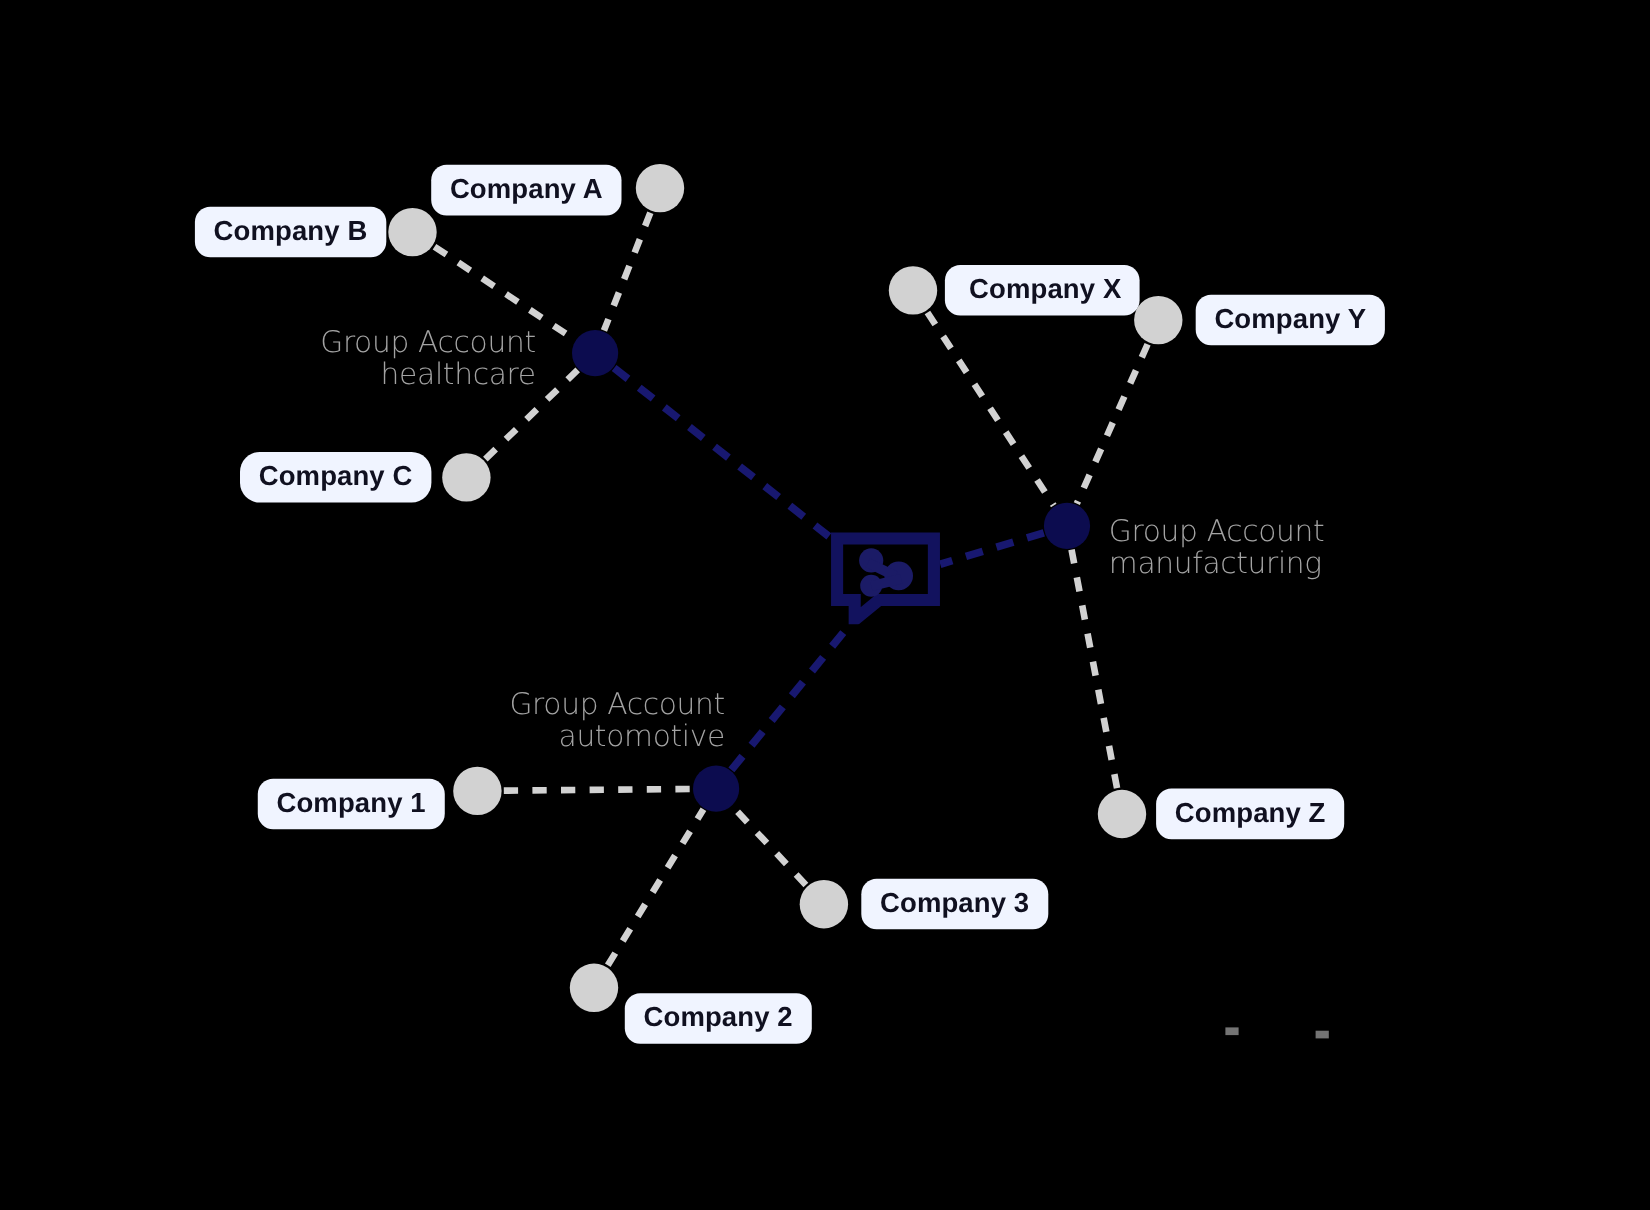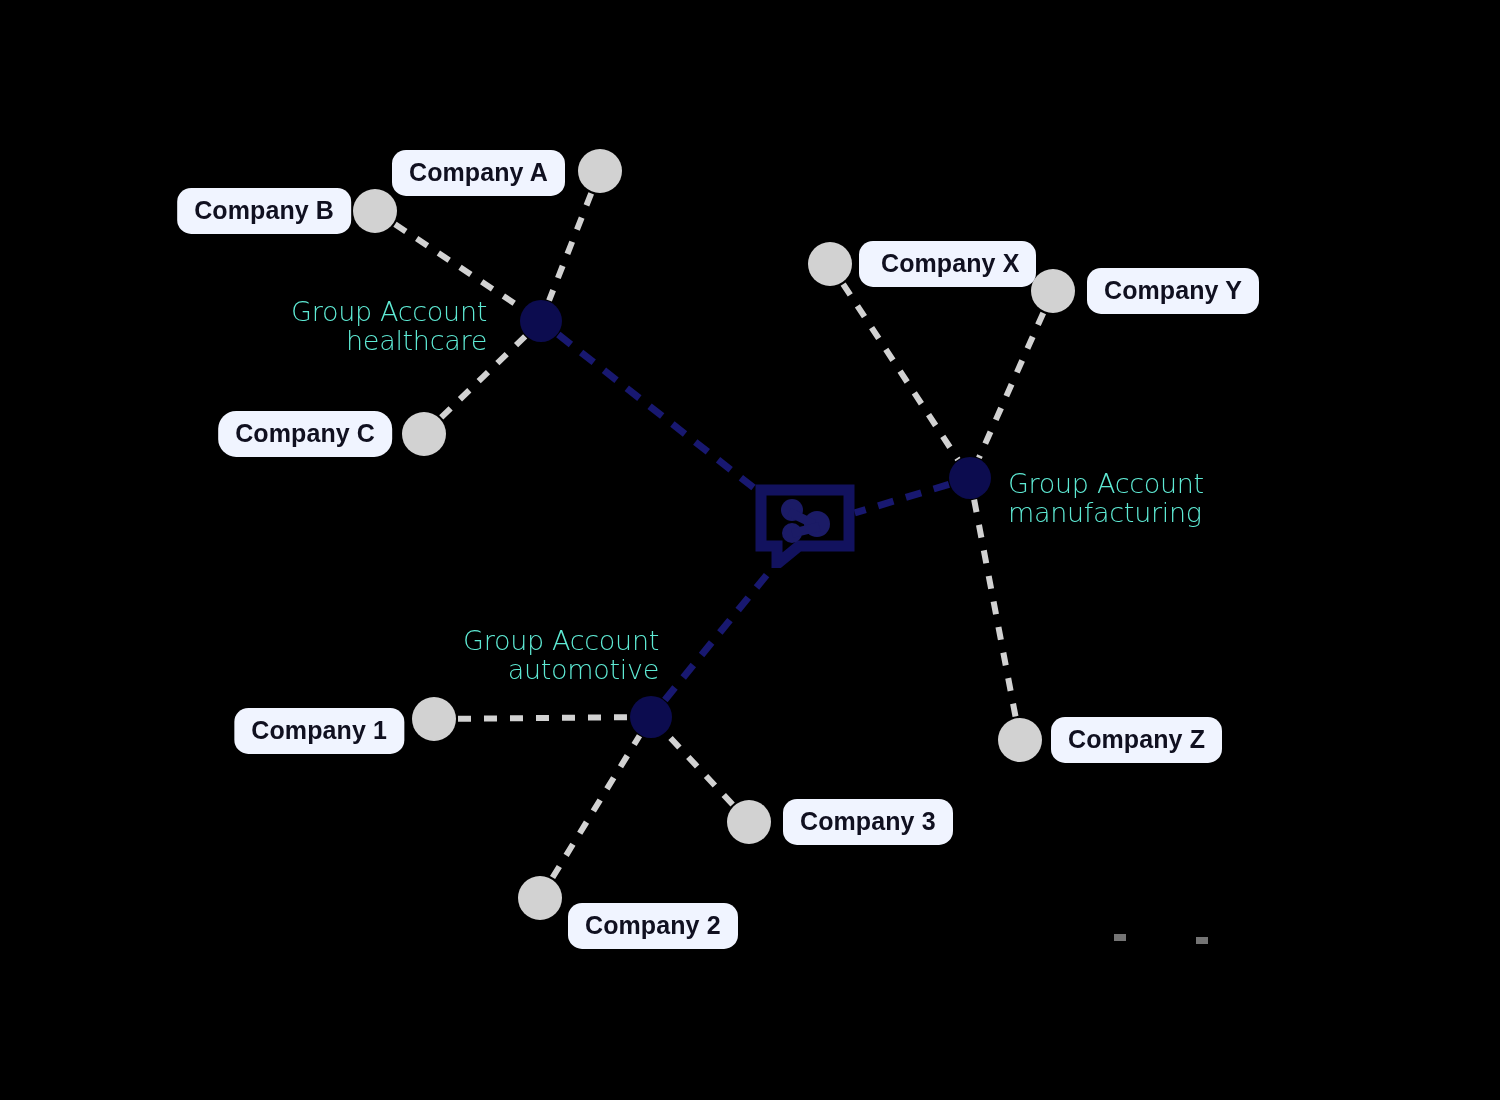--- a/index.html
+++ b/index.html
@@ -31,21 +31,21 @@
     font-size:25px;
     font-weight:700;
     letter-spacing:0.1px;
     white-space:nowrap;
     line-height:1.05;
   }
   .pill.right{ transform:translate(-100%,-50%); }
 
   .hublabel{
     position:absolute;
-    color:#5eead4;
+    color:#a3a3a3;
     font-size:27px;
     font-weight:300;
     line-height:1.06;
     white-space:nowrap;
     font-family:"DejaVu Sans", sans-serif;
     letter-spacing:-0.3px;
   }
   .hublabel.ralign{ text-align:right; transform:translate(-100%,0); }
   .hublabel.lalign{ text-align:left; }
 

